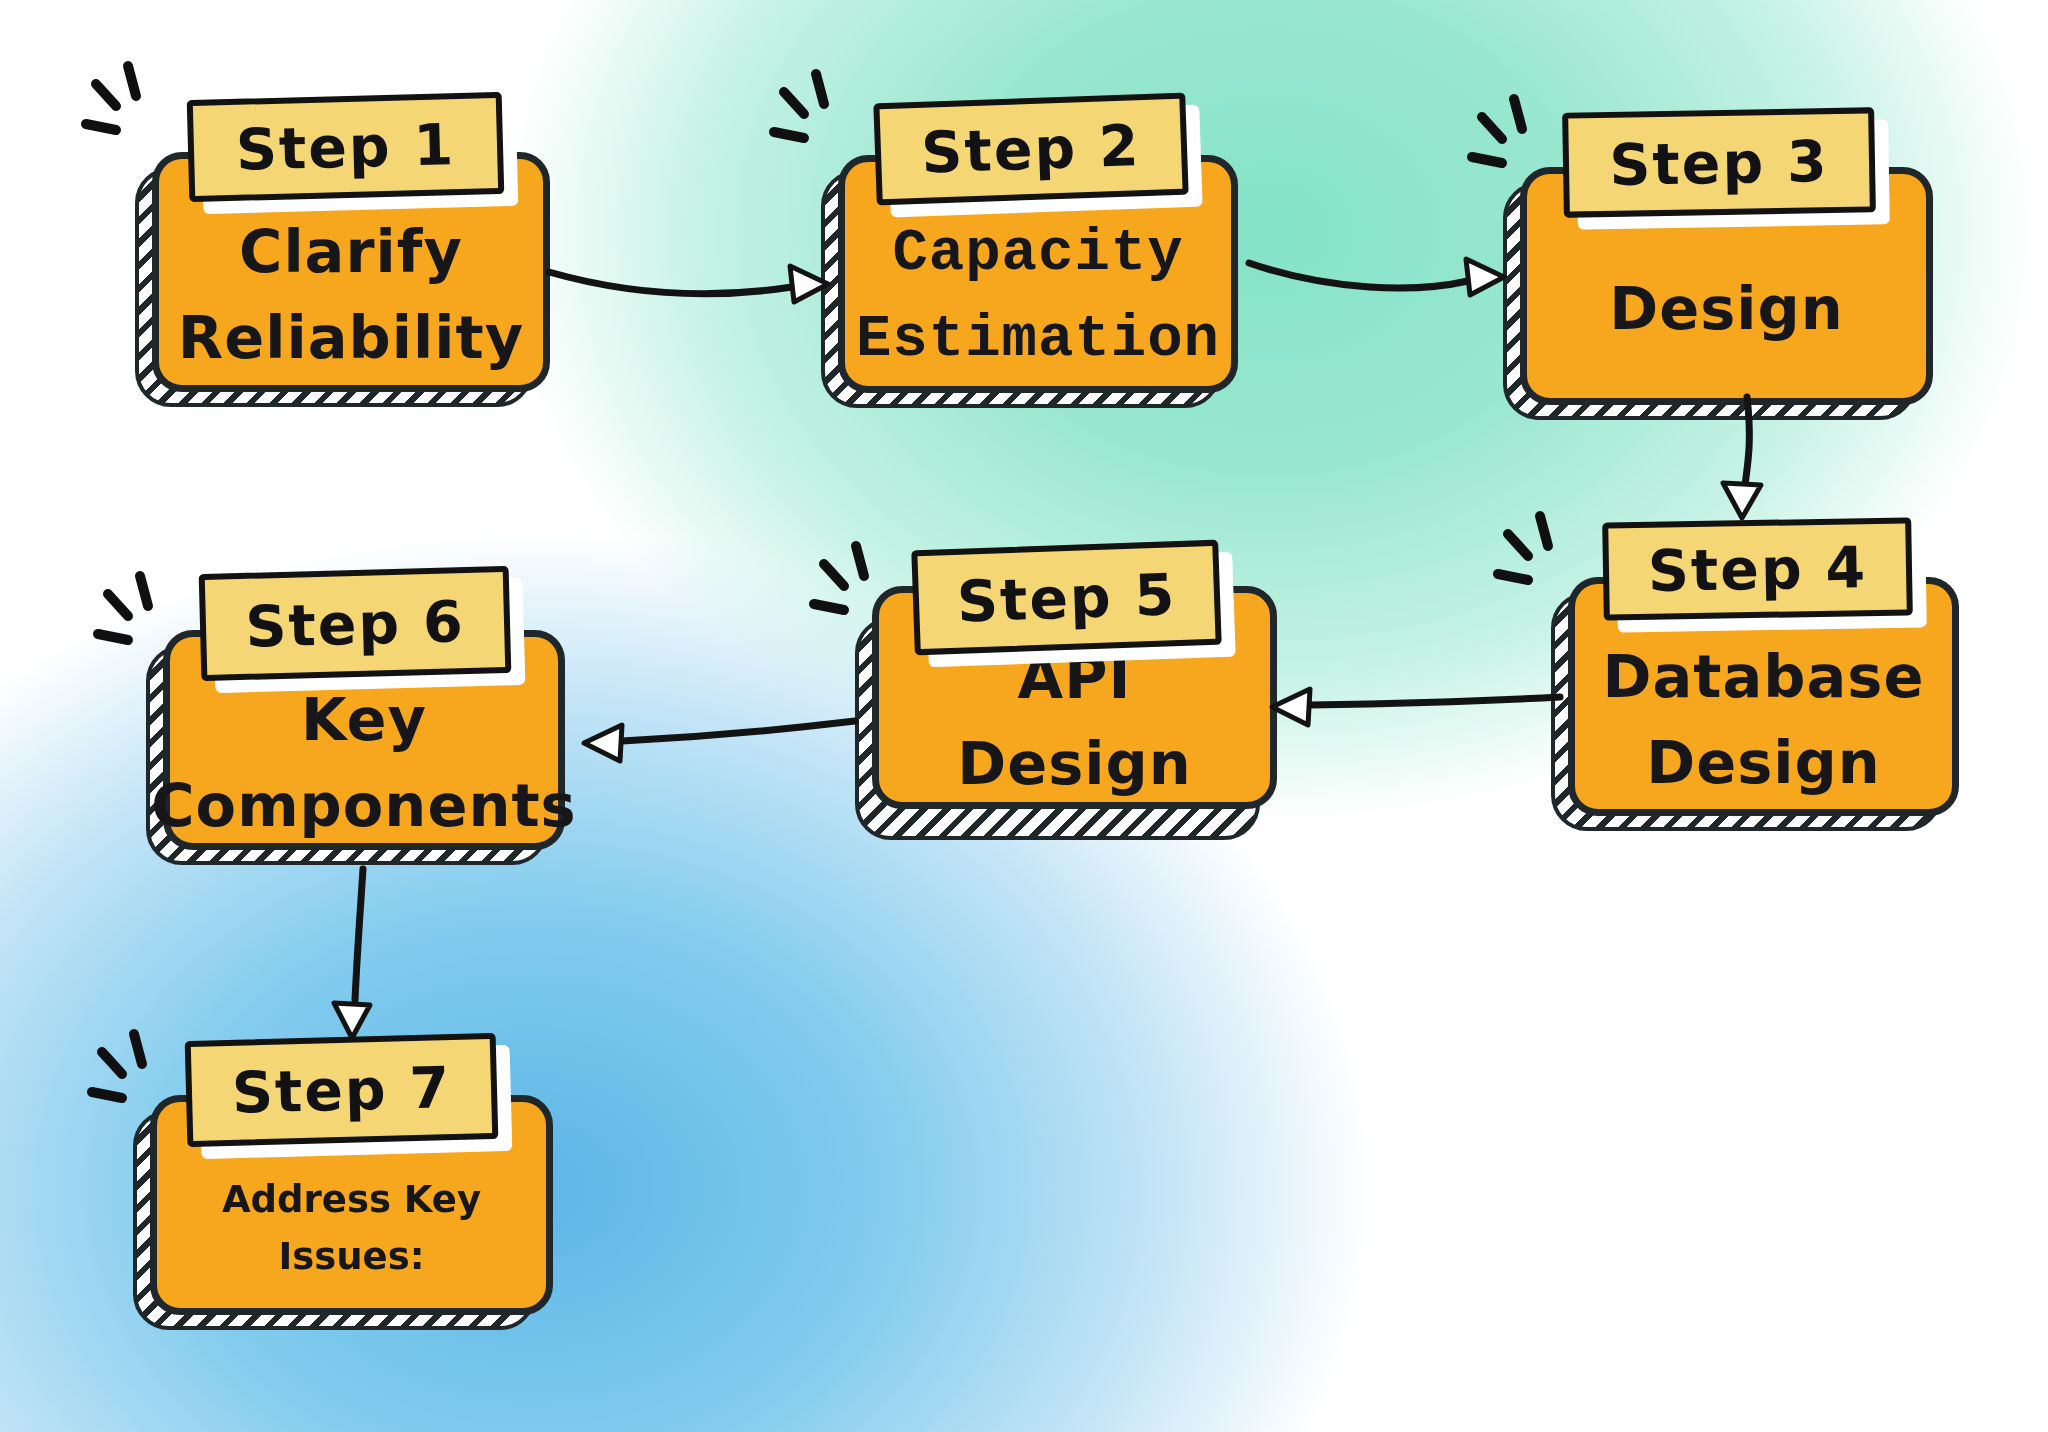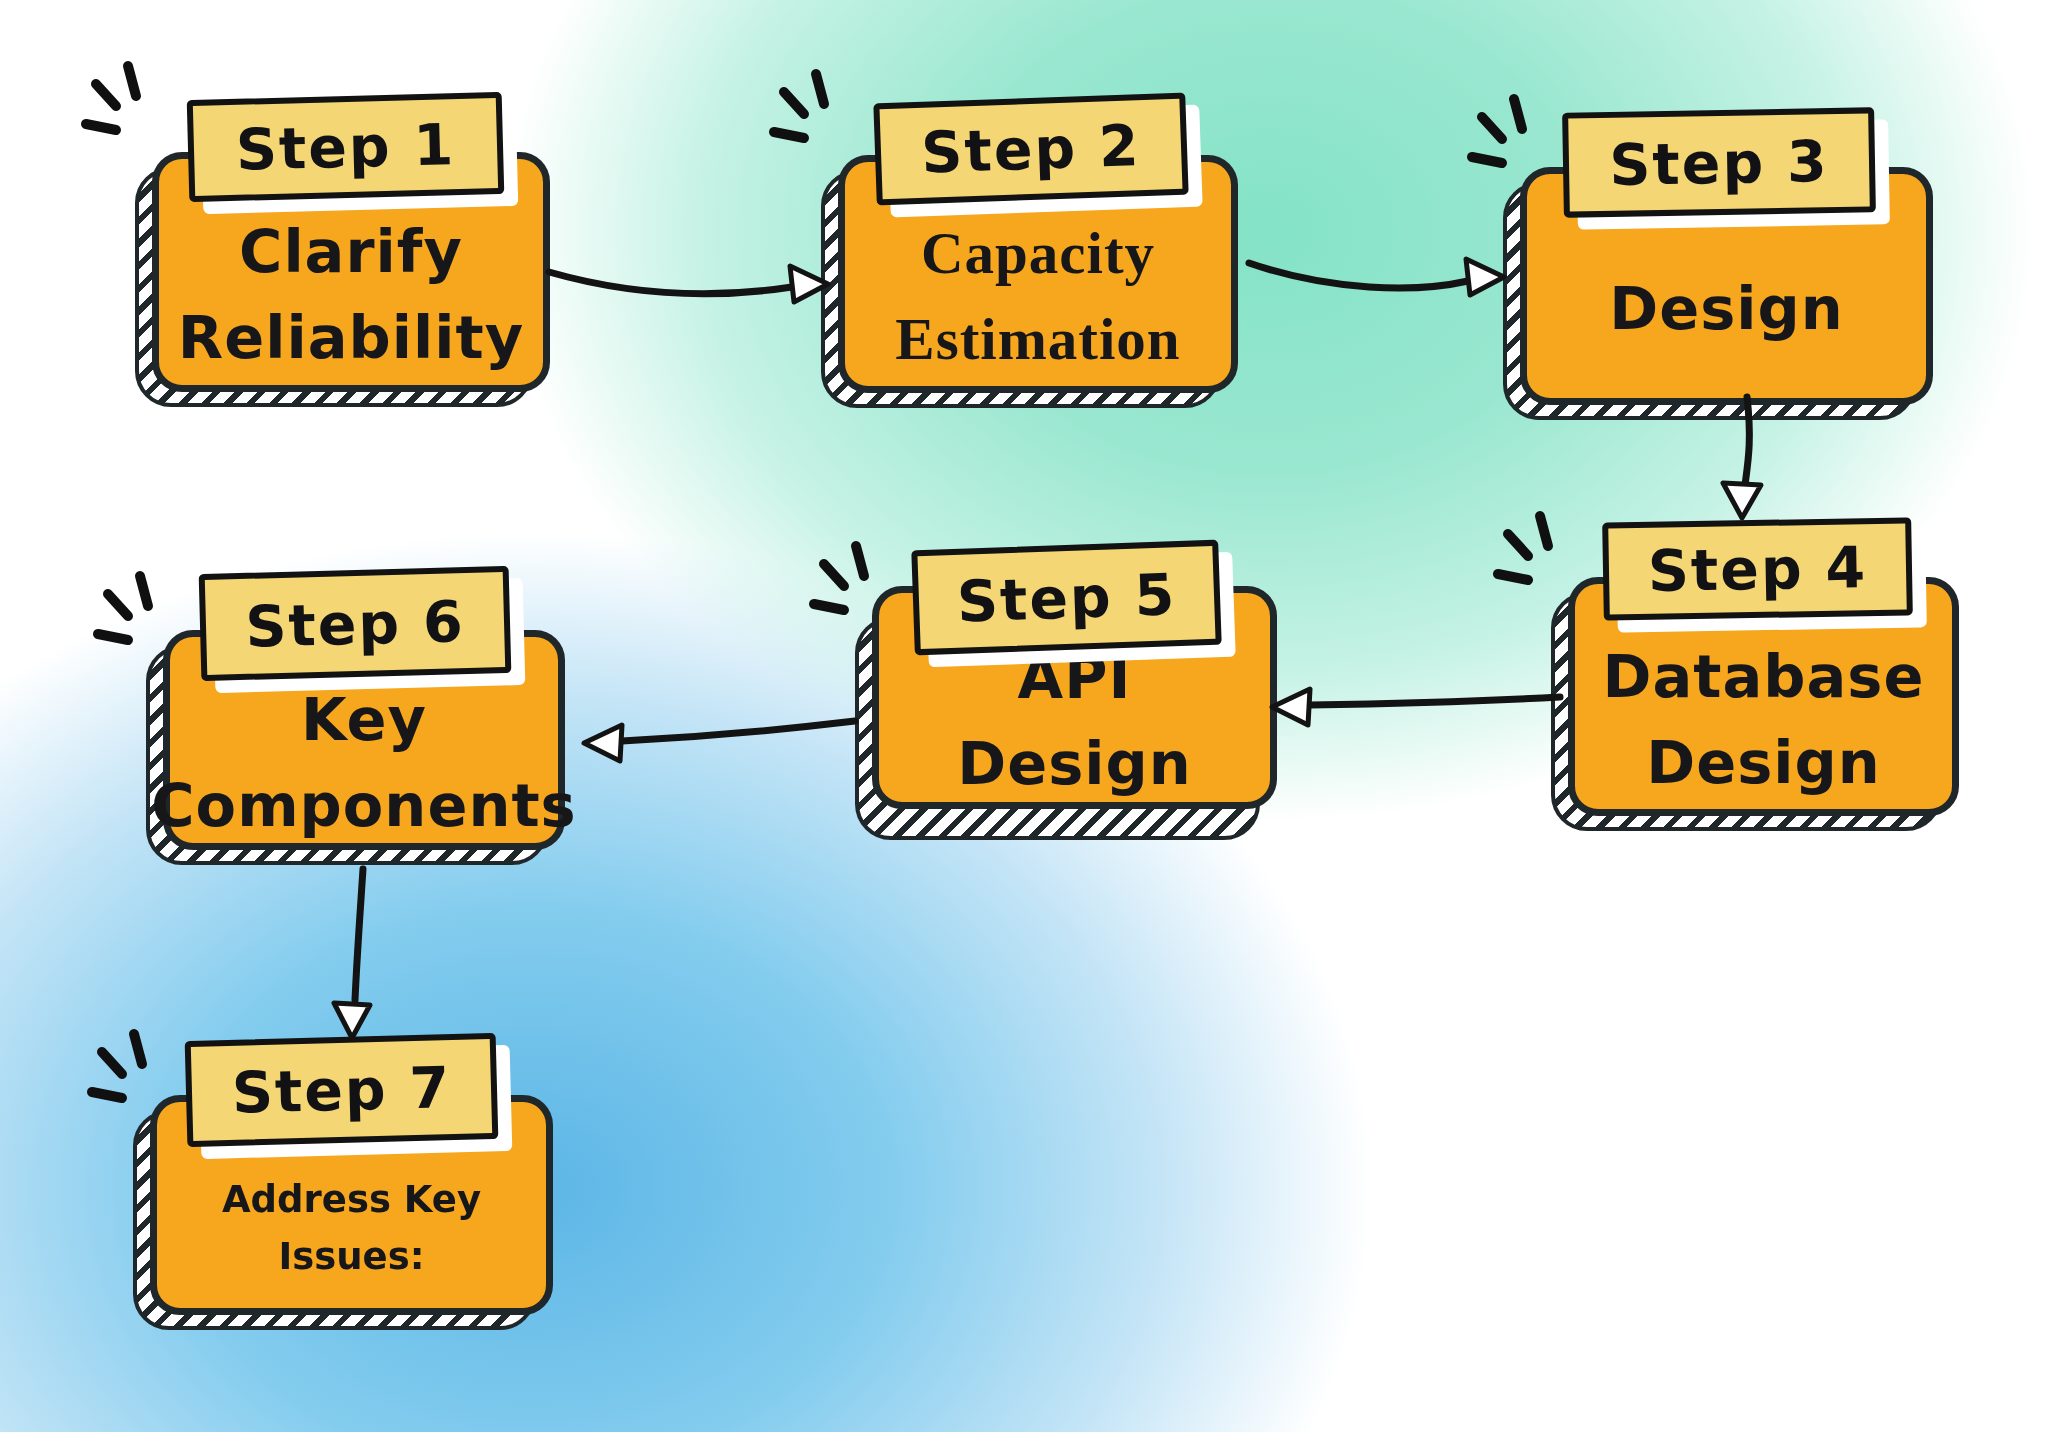--- a/index.html
+++ b/index.html
@@ -30,21 +30,21 @@
     border:7px solid var(--outline);
   }
   .card-text{
     position:absolute;inset:0;
     display:flex;flex-direction:column;justify-content:center;align-items:center;
     padding-top:46px;
     color:var(--ink);
     font-size:59px;font-weight:700;line-height:1.45;text-align:center;
     letter-spacing:1px;
   }
-  .card-text.serif{font-family:Liberation Serif, serif;}
+  .card-text.serif{font-family:Liberation Mono, monospace;}
   .card-text.small{font-size:37px;line-height:1.55;letter-spacing:0;}
   .badge-shadow{
     position:absolute;background:#ffffff;border-radius:6px;
   }
   .badge{
     position:absolute;background:var(--badge-fill);
     border:6px solid #121212;border-radius:5px;
     display:flex;align-items:center;justify-content:center;
     color:#121215;font-weight:800;font-size:57px;letter-spacing:2px;
   }

